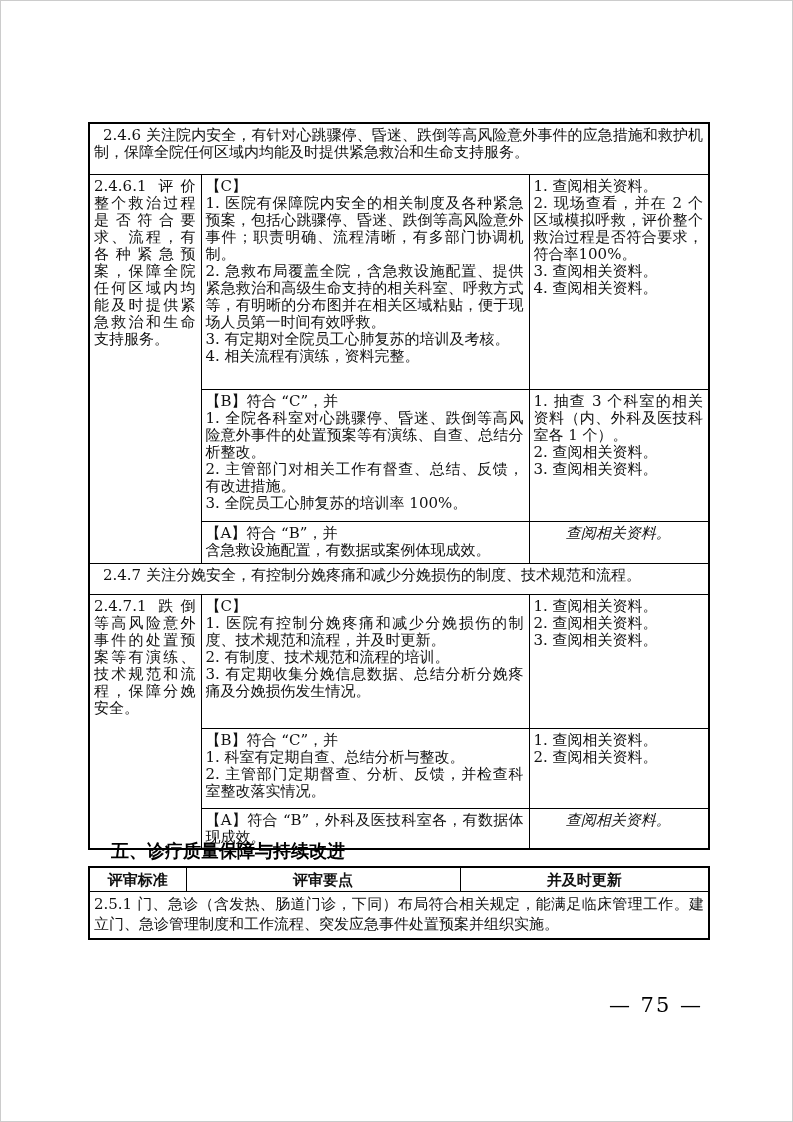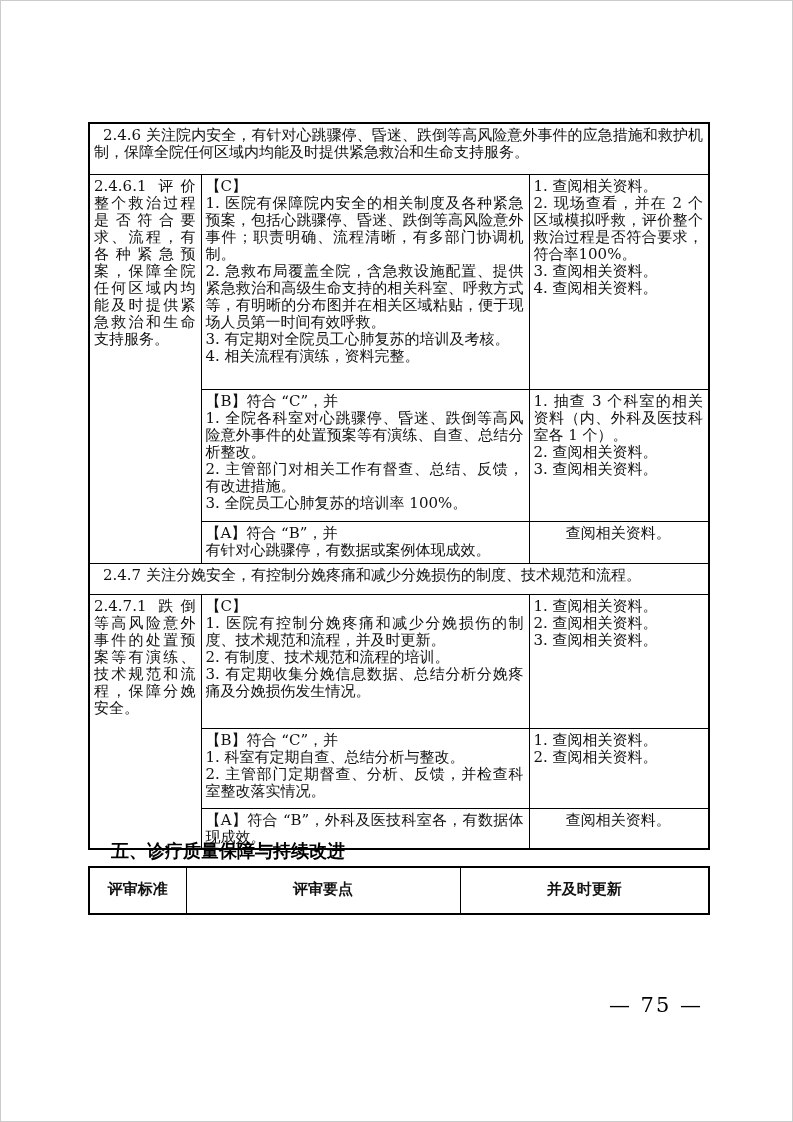--- a/index.html
+++ b/index.html
@@ -31,28 +31,28 @@
   .t1 tr.r1 { height: 51px; }
   .t1 tr.r2 { height: 215px; }
   .t1 tr.r3 { height: 132px; }
   .t1 tr.r4 { height: 42px; }
   .t1 tr.r5 { height: 31px; margin-top: 15px; }
   .t1 tr.r6 { height: 134px; }
   .t1 tr.r7 { height: 80px; }
   .t1 tr.r8 { height: 28px; }
 
   td.indent { text-indent: 9px; }
-  td.center { text-align: center; }
+  td.center { text-align: center; font-style: italic; }
 
   .t2 tr.hrow { height: 23px; }
   .t2 tr.hrow td {
-    font-family: Liberation Mono, monospace;
+    font-family: Liberation Sans, sans-serif;
     font-weight: bold;
     text-align: center;
-    padding: 13px 4px;
+    padding: 2px 4px;
     line-height: 19px;
     white-space: normal;
   }
   .t2 tr.crow { height: 47px; }
   .t2 tr.crow td { line-height: 20px; padding: 2px 4px; }
 
   .section-title {
     position: absolute;
     left: 88px; top: 840px;
     font-family: "DejaVu Sans", "Liberation Sans", sans-serif;
@@ -102,21 +102,21 @@
         <td>【B】符合 “C”，并
 1. 全院各科室对心跳骤停、昏迷、跌倒等高风险意外事件的处置预案等有演练、自查、总结分析整改。
 2. 主管部门对相关工作有督查、总结、反馈，有改进措施。
 3. 全院员工心肺复苏的培训率 100%。</td>
         <td>1. 抽查 3 个科室的相关资料（内、外科及医技科室各 1 个）。
 2. 查阅相关资料。
 3. 查阅相关资料。</td>
       </tr>
       <tr class="r4">
         <td>【A】符合 “B”，并
-有针对心跳骤停，有数据或案例体现成效。</td>
+含急救设施配置，有数据或案例体现成效。</td>
         <td class="center">查阅相关资料。</td>
       </tr>
       <tr class="r5">
         <td colspan="3" class="indent">2.4.7 关注分娩安全，有控制分娩疼痛和减少分娩损伤的制度、技术规范和流程。</td>
       </tr>
       <tr class="r6">
         <td rowspan="3">2.4.7.1 跌倒等高风险意外事件的处置预案等有演练、技术规范和流程，保障分娩安全。</td>
         <td>【C】
 1. 医院有控制分娩疼痛和减少分娩损伤的制度、技术规范和流程，并及时更新。
 2. 有制度、技术规范和流程的培训。
@@ -146,18 +146,21 @@
       <col style="width:97px">
       <col style="width:274px">
       <col style="width:249px">
     </colgroup>
     <tbody>
       <tr class="hrow">
         <td>评审标准</td>
         <td>评审要点</td>
         <td>并及时更新</td>
       </tr>
+      <tr class="crow">
+        <td colspan="3">2.5.1 门、急诊（含发热、肠道门诊，下同）布局符合相关规定，能满足临床管理工作。建立门、急诊管理制度和工作流程、突发应急事件处置预案并组织实施。</td>
+      </tr>
     </tbody>
   </table>
 
   <div class="pagenum">— 75 —</div>
 
 </div>
 
 </body></html>

